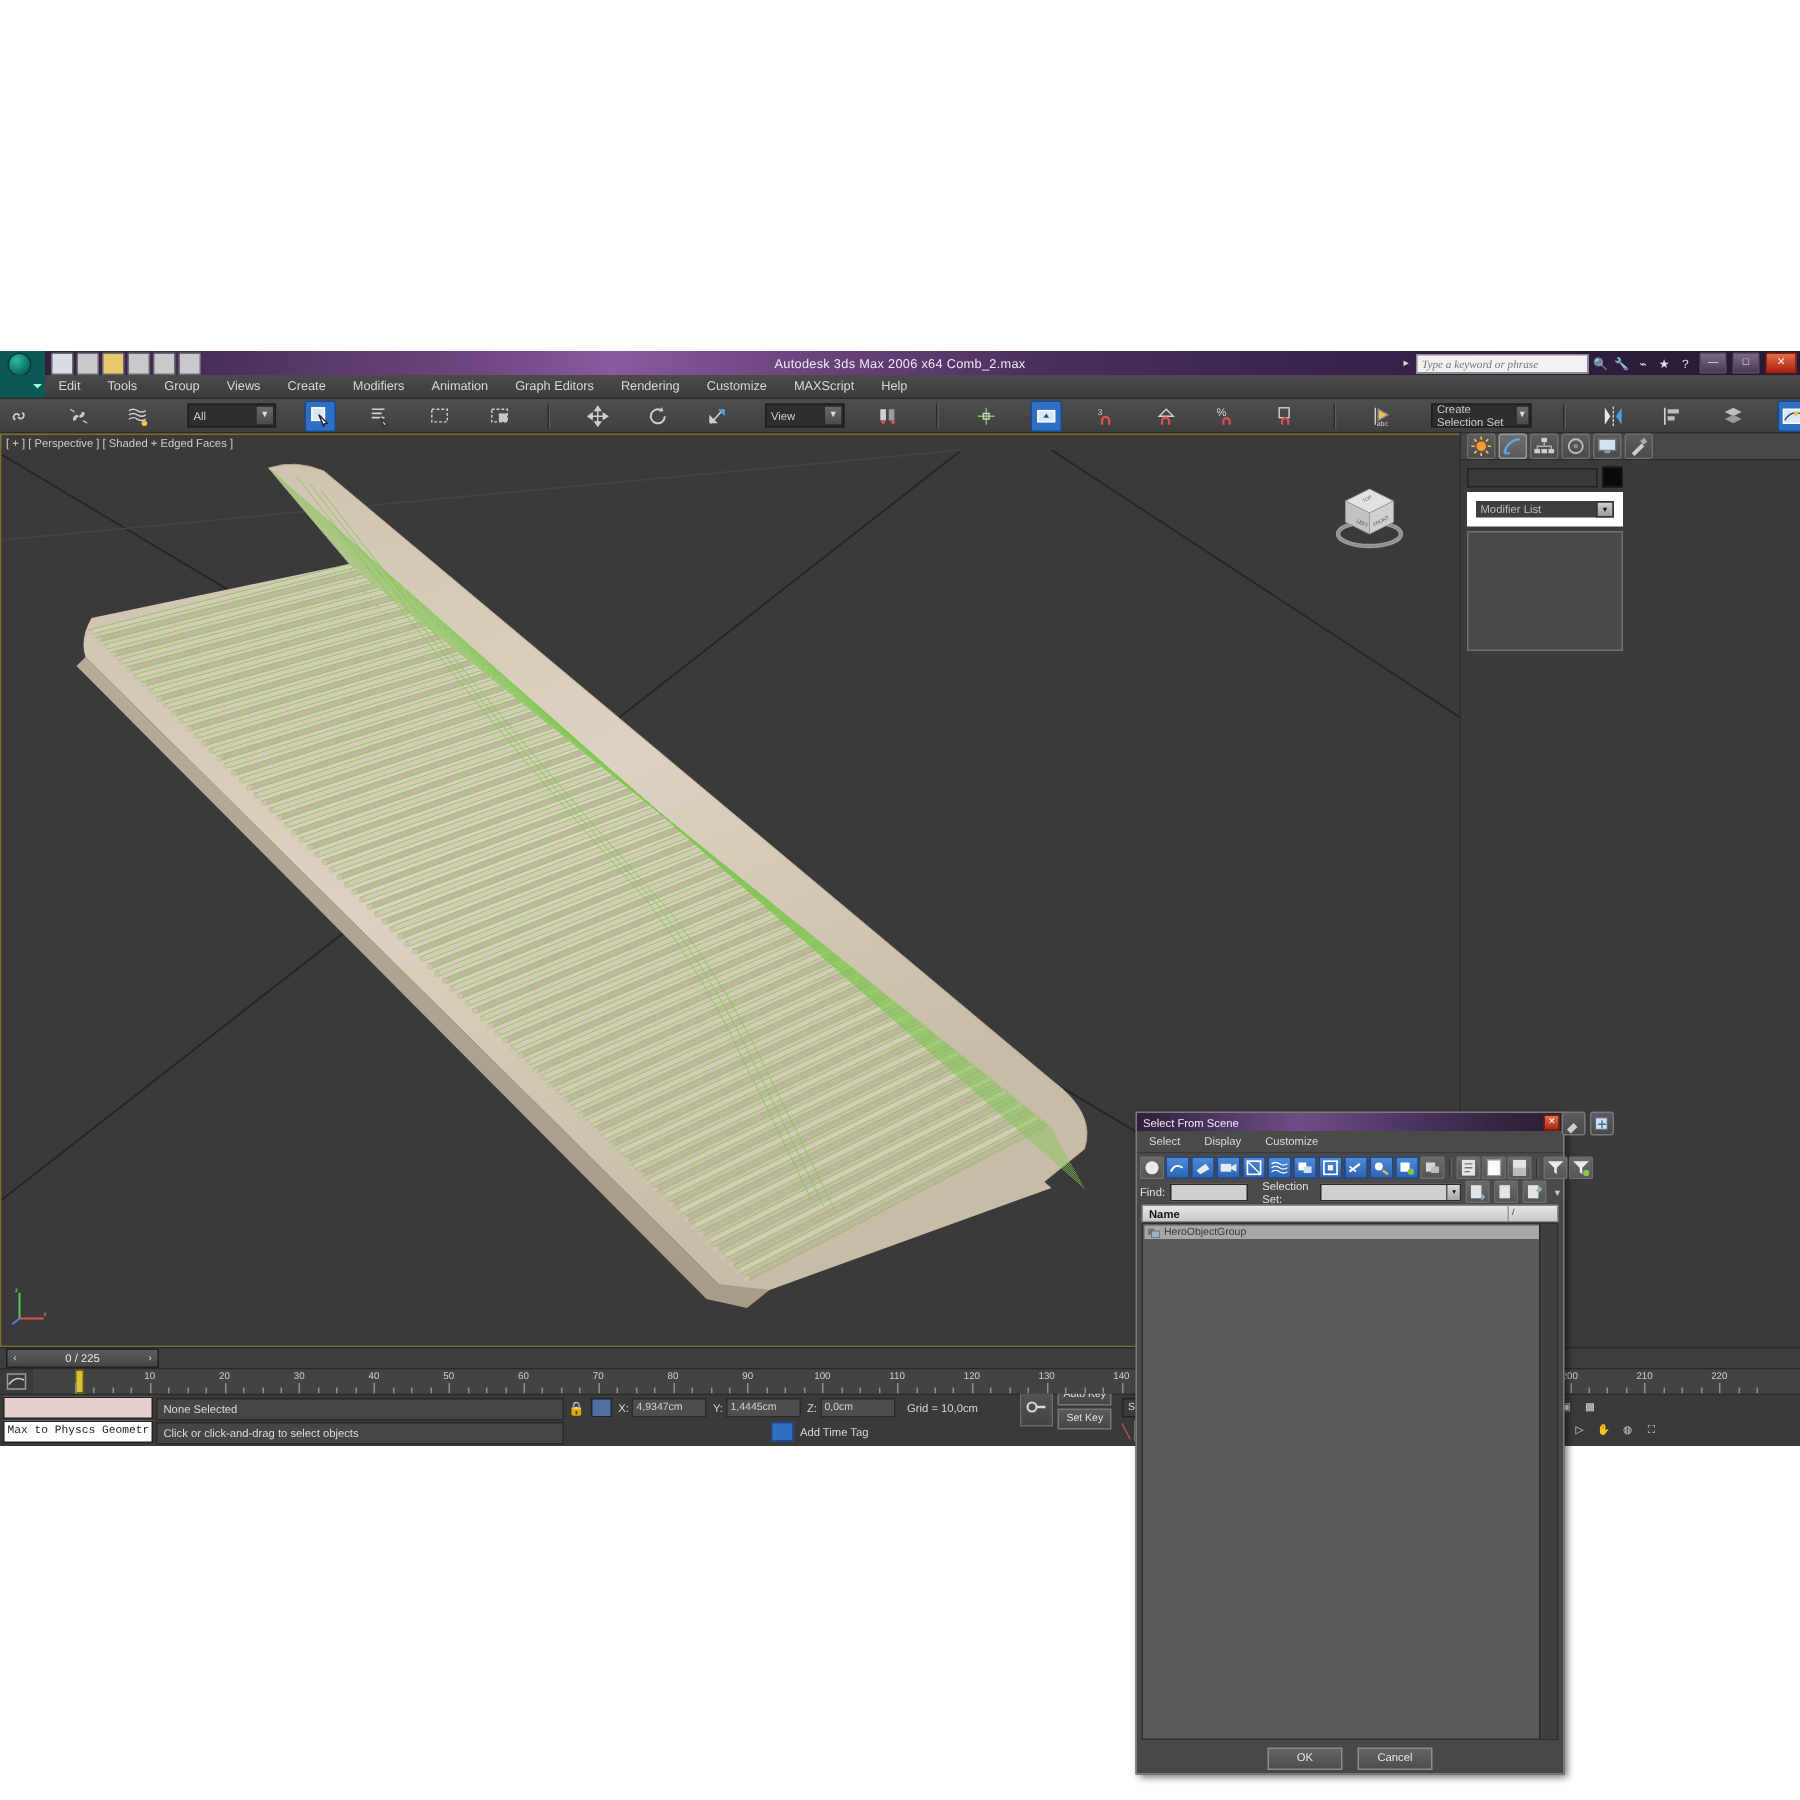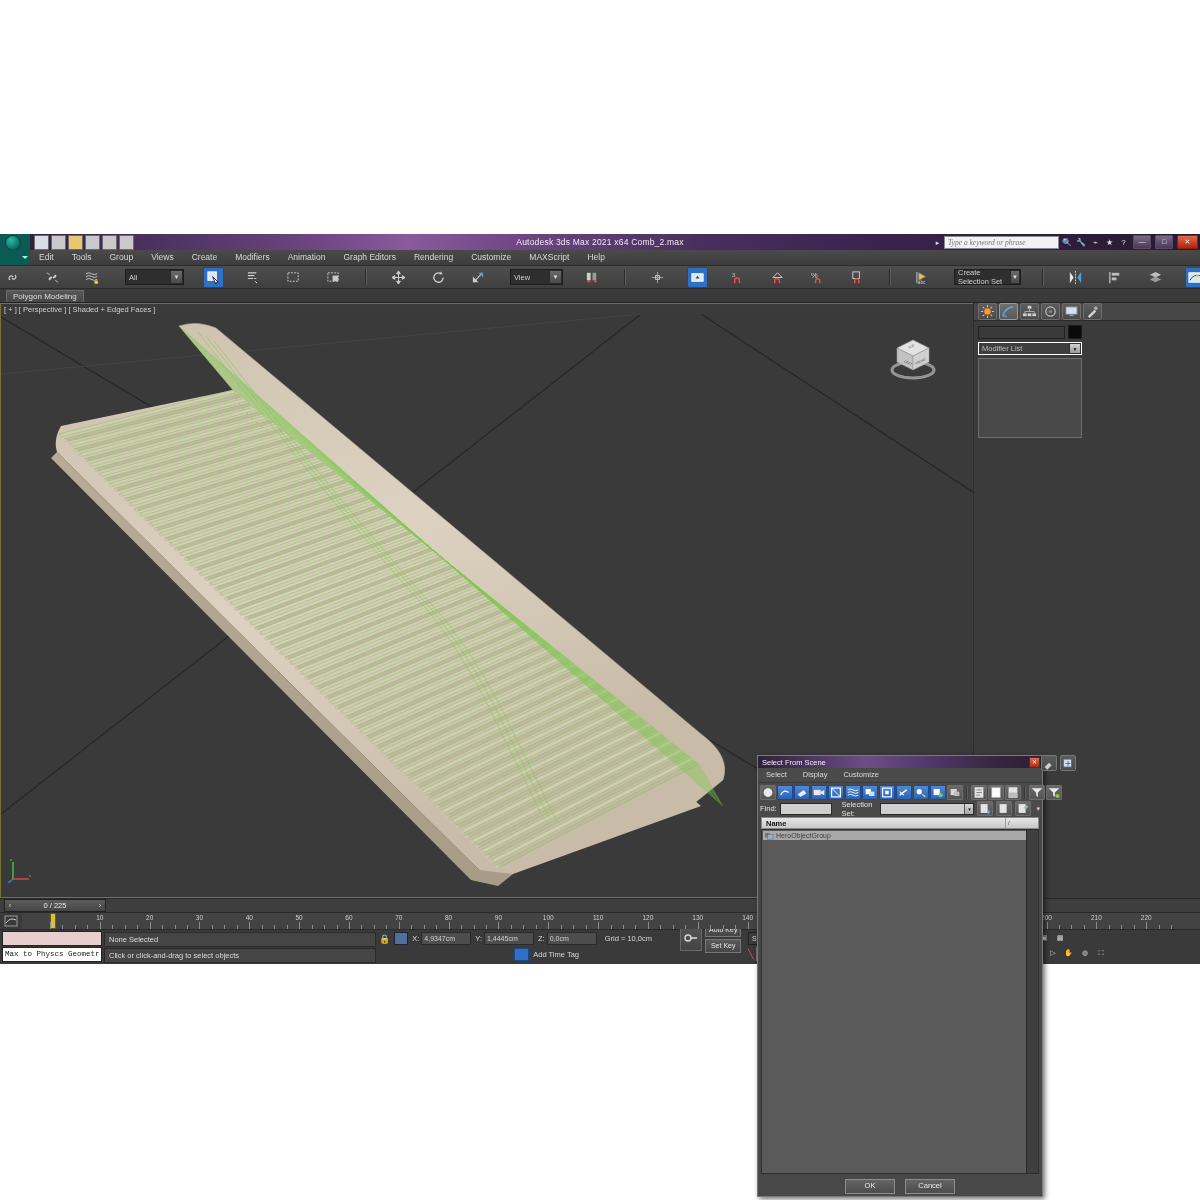--- a/index.html
+++ b/index.html
@@ -81,21 +81,21 @@
       border-left:1px solid #2d2d2d;}
   .rtabs{height:17px;background:#474747;display:flex;align-items:center;gap:2px;padding-left:4px;
       border-bottom:1px solid #2b2b2b;}
   .rtb{width:17px;height:15px;border:1px solid #6e6e6e;border-radius:2px;background:linear-gradient(#5c5c5c,#4a4a4a);
       display:flex;align-items:center;justify-content:center;}
   .rtb.sel{background:linear-gradient(#6f6f6f,#5a5a5a);border-color:#9a9a9a;}
   .rbody{padding:4px 4px 0 4px;display:flex;flex-direction:column;gap:3px;width:104px;}
   .namerow{display:flex;gap:3px;align-items:center;}
   .namefield{flex:1;height:11px;background:#3a3a3a;border:1px solid #222;}
   .colorchip{width:12px;height:12px;background:#0a0a0a;border:1px solid #1c1c1c;}
-  .modlist{height:11px;background:#3e3e3e;border:1px solid #ffffff;display:flex;align-items:center;}
+  .modlist{height:11px;background:#3e3e3e;border:6px solid #ffffff;display:flex;align-items:center;}
   .modlist span{font-size:7.5px;color:#bdbdbd;padding-left:3px;}
   .modlist .ar{margin-left:auto;width:10px;height:9px;background:linear-gradient(#cfcfcf,#9a9a9a);
       border:1px solid #333;display:flex;align-items:center;justify-content:center;font-size:5px;color:#111;}
   .modstack{height:78px;background:#484848;border:1px solid #6e6e6e;}
   .rpanel-empty{flex:1;}
 
   
   .dialog{position:absolute;left:757px;top:452px;width:284px;height:440px;
       background:#484848;border:1px solid #7a7a7a;box-shadow:2px 2px 5px rgba(0,0,0,.55);
       display:flex;flex-direction:column;z-index:40;}
@@ -190,21 +190,21 @@
         <div class="sw"></div>
       </div>
     <div class="tb-icons">
       <div class="tbi d"></div>
       <div class="tbi"></div>
       <div class="tbi y"></div>
       <div class="tbi"></div>
       <div class="tbi"></div>
       <div class="tbi"></div>
     </div>
-    <div class="tb-title">Autodesk 3ds Max  2021 x64      Comb_2.max</div>
+    <div class="tb-title">Autodesk 3ds Max  2006 x64      Comb_2.max</div>
     <div class="tb-right">
       <div class="kw-arrow">▸</div>
       <div class="kw-box">Type a keyword or phrase</div>
       <div class="tbmini">🔍</div>
       <div class="tbmini">🔧</div>
       <div class="tbmini">⌁</div>
       <div class="tbmini">★</div>
       <div class="tbmini">?</div>
       <div class="wbtn">—</div>
       <div class="wbtn">□</div>
@@ -461,24 +461,20 @@
         </svg>
     </div>
     <div class="tbtn">
       <svg class="g" viewBox="0 0 16 16">
           <path d="M3 3v10M6 3v10M9 3q3 5 0 10" fill="none" stroke="#cfcfcf"></path>
           <circle cx="11" cy="8" r="3.2" fill="none" stroke="#7ec850" stroke-width="1.3"></circle>
         </svg>
     </div>
   </div>
 
-  <div class="ribbon2">
-    <div style="width:6px"></div>
-    <div class="rsub">Polygon Modeling</div>
-  </div>
 
   <div class="bodyrow">
 
     <div class="vpwrap">
       <div class="vplabel">[ + ] [ Perspective ] [ Shaded + Edged Faces ]</div>
       <div class="viewport">
         <svg width="975" height="585" viewBox="0 0 975 585" style="display:block">
           <defs>
             <linearGradient id="combtop" x1="0" y1="0" x2="0.45" y2="1">
               <stop offset="0" stop-color="#cfc3b0"></stop>

